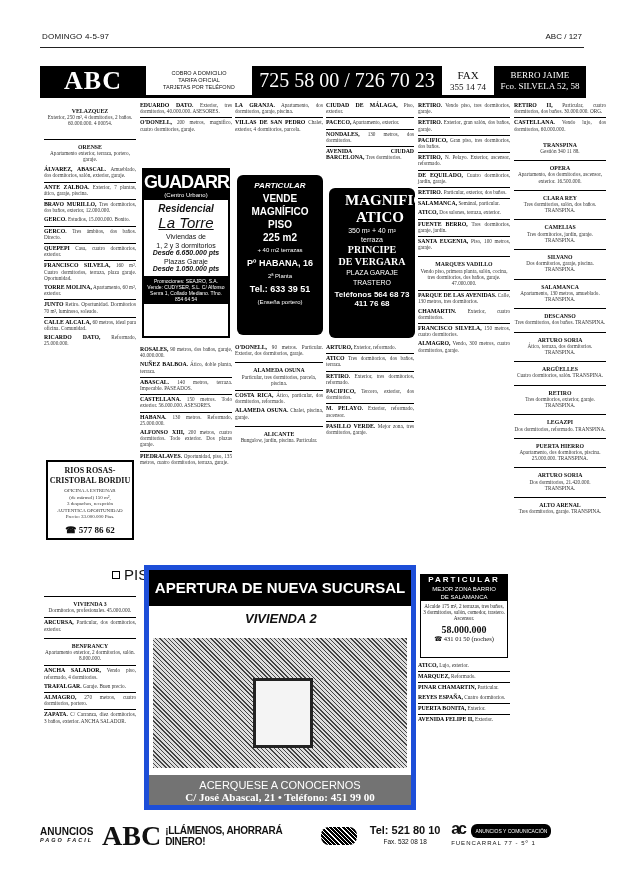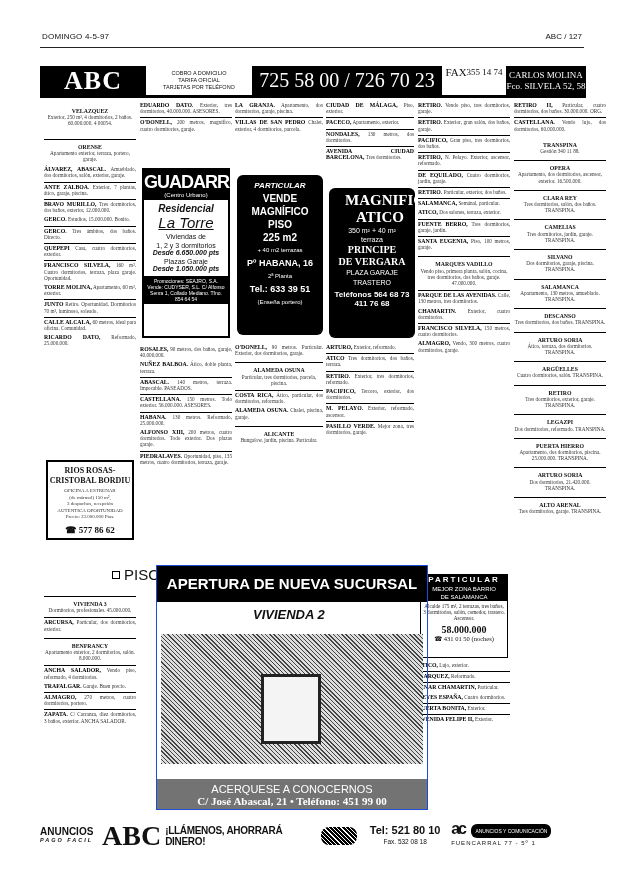--- a/index.html
+++ b/index.html
@@ -8,21 +8,21 @@
 
   .page-header { position: absolute; left: 40px; top: 26px; width: 544px; height: 22px; border-bottom: 1px solid #222; }
   .hdr-date { position: absolute; left: 2px; top: 6px; font-family: "Liberation Sans", sans-serif; font-size: 8px; letter-spacing: 0.2px; }
   .hdr-title { position: absolute; left: 0; right: 0; top: 2px; text-align: center; font-size: 14px; font-weight: bold; letter-spacing: 0.4px; }
   .hdr-page { position: absolute; right: 2px; top: 6px; font-family: "Liberation Sans", sans-serif; font-size: 8px; }
 
   .banner { position: absolute; left: 40px; top: 66px; width: 546px; height: 32px; display: flex; border-bottom: 3px solid #000; }
   .b-abc { width: 106px; background: #000; color: #fff; font-size: 26px; font-weight: bold; display:flex; align-items:center; justify-content:center; letter-spacing: 1px; }
   .b-cobro { width: 106px; font-family: "Liberation Sans", sans-serif; font-size: 5.5px; text-align: center; display:flex; flex-direction:column; justify-content:center; line-height: 7px; }
   .b-phones { width: 190px; background:#000; color:#fff; font-size: 20px; display:flex; align-items:center; justify-content:center; }
-  .b-fax { width: 64px; font-size: 9px; text-align:center; display:flex; flex-direction:row; justify-content:center; line-height: 12px; }
+  .b-fax { width: 52px; font-size: 9px; text-align:center; display:flex; flex-direction:column; justify-content:center; line-height: 12px; }
   .b-fax .fx { font-size: 11px; }
   .b-addr { flex:1; background:#000; color:#fff; font-size: 9px; text-align:center; display:flex; flex-direction:column; justify-content:center; line-height: 11px; }
 
   .col { position: absolute; top: 102px; font-size: 5.2px; line-height: 6.2px; }
   .col1 { left: 44px; width: 92px; }
   .col2 { left: 140px; width: 92px; }
   .col3 { left: 235px; width: 88px; }
   .col4 { left: 326px; width: 88px; }
   .col5 { left: 418px; width: 92px; }
   .col6 { left: 514px; width: 92px; }
@@ -58,21 +58,21 @@
   .atico .a5 { font-family: "Liberation Sans", sans-serif; font-size: 8px; font-weight:bold; margin-top: 2px; }
 
   .rios { position: absolute; left: 46px; top: 460px; width: 88px; height: 80px; border: 2px solid #000; text-align:center; padding-top: 4px; }
   .rios .r1 { font-size: 8px; font-weight: bold; line-height: 10px; }
   .rios .r2 { font-size: 5px; line-height: 6.5px; color:#333; margin-top: 2px; }
   .rios .r3 { font-size: 9px; font-weight: bold; margin-top: 4px; }
 
   .pisos-head { position: absolute; left: 68px; top: 566px; font-family: "Liberation Sans", sans-serif; font-size: 15px; display:flex; align-items:center; gap: 4px; padding-left: 44px; }
   .pisos-head .cb { width: 8px; height: 8px; border: 1px solid #000; }
 
-  .sucursal { position: absolute; left: 156px; top: 565px; width: 272px; height: 245px; border: 1px solid #1d4ed8; }
+  .sucursal { position: absolute; left: 144px; top: 565px; width: 272px; height: 245px; border: 5px solid #1d4ed8; }
   .s-top { background:#000; color:#fff; font-family: "Liberation Sans", sans-serif; font-weight:bold; font-size: 15px; text-align:center; height: 36px; line-height: 36px; }
   .s-logo { height: 32px; font-family: "Liberation Sans", sans-serif; font-style: italic; font-weight: bold; font-size: 13px; padding-left: 96px; line-height: 26px; }
   .s-photo { margin: 0 4px; height: 130px; background: repeating-linear-gradient(45deg, #444 0 1px, #ddd 1px 3px); position: relative; }
   .s-photo .win { position:absolute; left: 100px; top: 40px; width: 60px; height: 70px; background:#f4f4f4; border: 3px solid #222; }
   .s-bot { position: absolute; left: 0; right: 0; bottom: 0; height: 30px; background:#737373; color:#fff; text-align:center; }
   .s-bot .sb1 { font-family: "Liberation Sans", sans-serif; font-size: 11px; padding-top: 4px; }
   .s-bot .sb2 { font-size: 11px; font-weight: bold; }
 
   .salam { position: absolute; left: 420px; top: 574px; width: 88px; height: 84px; border: 1px solid #000; text-align:center; }
   .salam .t1 { background:#000; color:#fff; font-family: "Liberation Sans", sans-serif; font-size: 8px; font-weight:bold; letter-spacing: 2px; line-height: 10px; }
@@ -110,21 +110,21 @@
     <span>COBRO A DOMICILIO</span>
     <span>TARIFA OFICIAL</span>
     <span>TARJETAS POR TELÉFONO</span>
   </div>
   <div class="b-phones">725 58 00 / 726 70 23</div>
   <div class="b-fax">
     <span class="fx">FAX</span>
     <span>355 14 74</span>
   </div>
   <div class="b-addr">
-    <span>CARLOS MOLINA</span>
+    <span>BERRO JAIME</span>
     <span>Fco. SILVELA 52, 58</span>
   </div>
 </div>
 
 <div class="col col1">
   <div class="sec-head" style="border-top:none;margin-top:2px">VELAZQUEZ</div>
   <div class="sec-body">Exterior, 250 m², 4 dormitorios, 2 baños. 60.000.000. 4 00054.</div>
   <div class="sec-head" style="margin-top:12px">ORENSE</div>
   <div class="sec-body">Apartamento exterior, terraza, portero, garaje.</div>
   <div class="ad"><b>ÁLVAREZ, ABASCAL.</b> <span>Amueblado, dos dormitorios, salón, exterior, garaje.</span></div>

